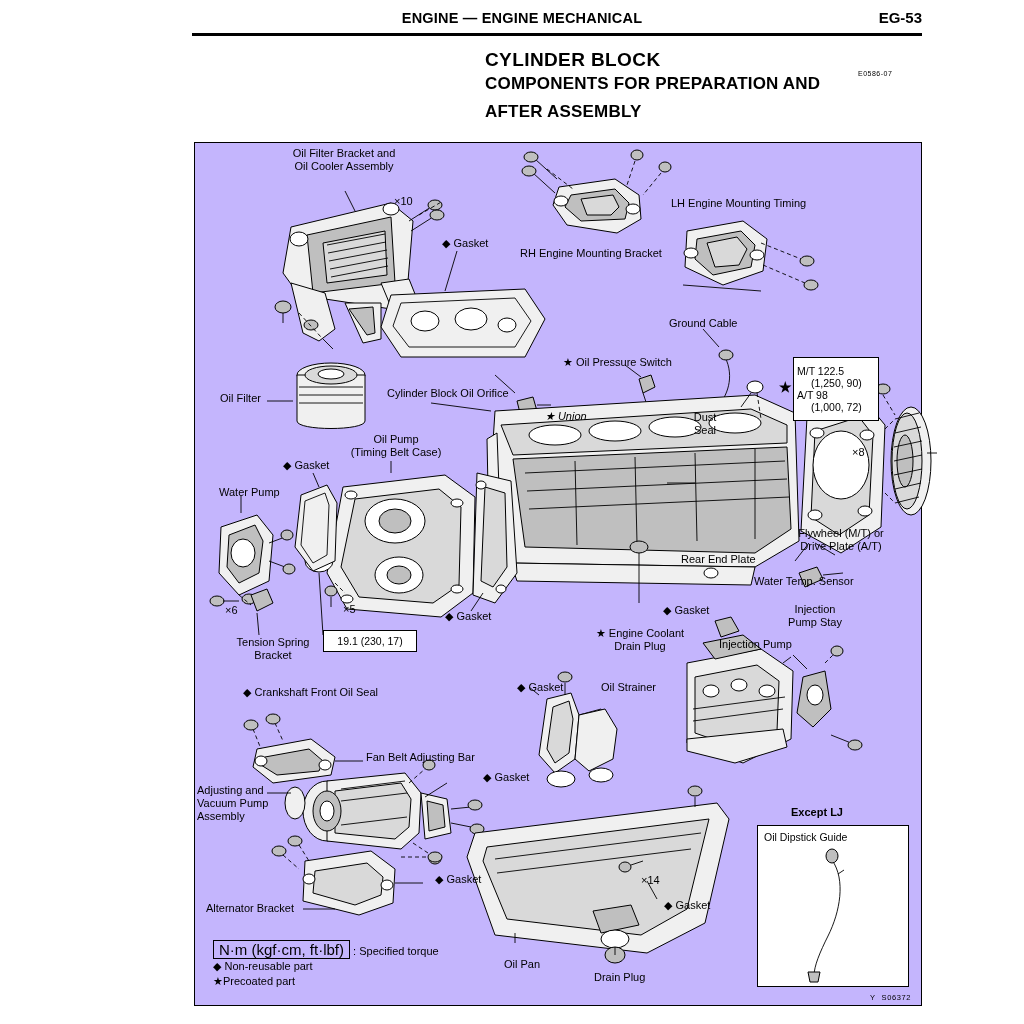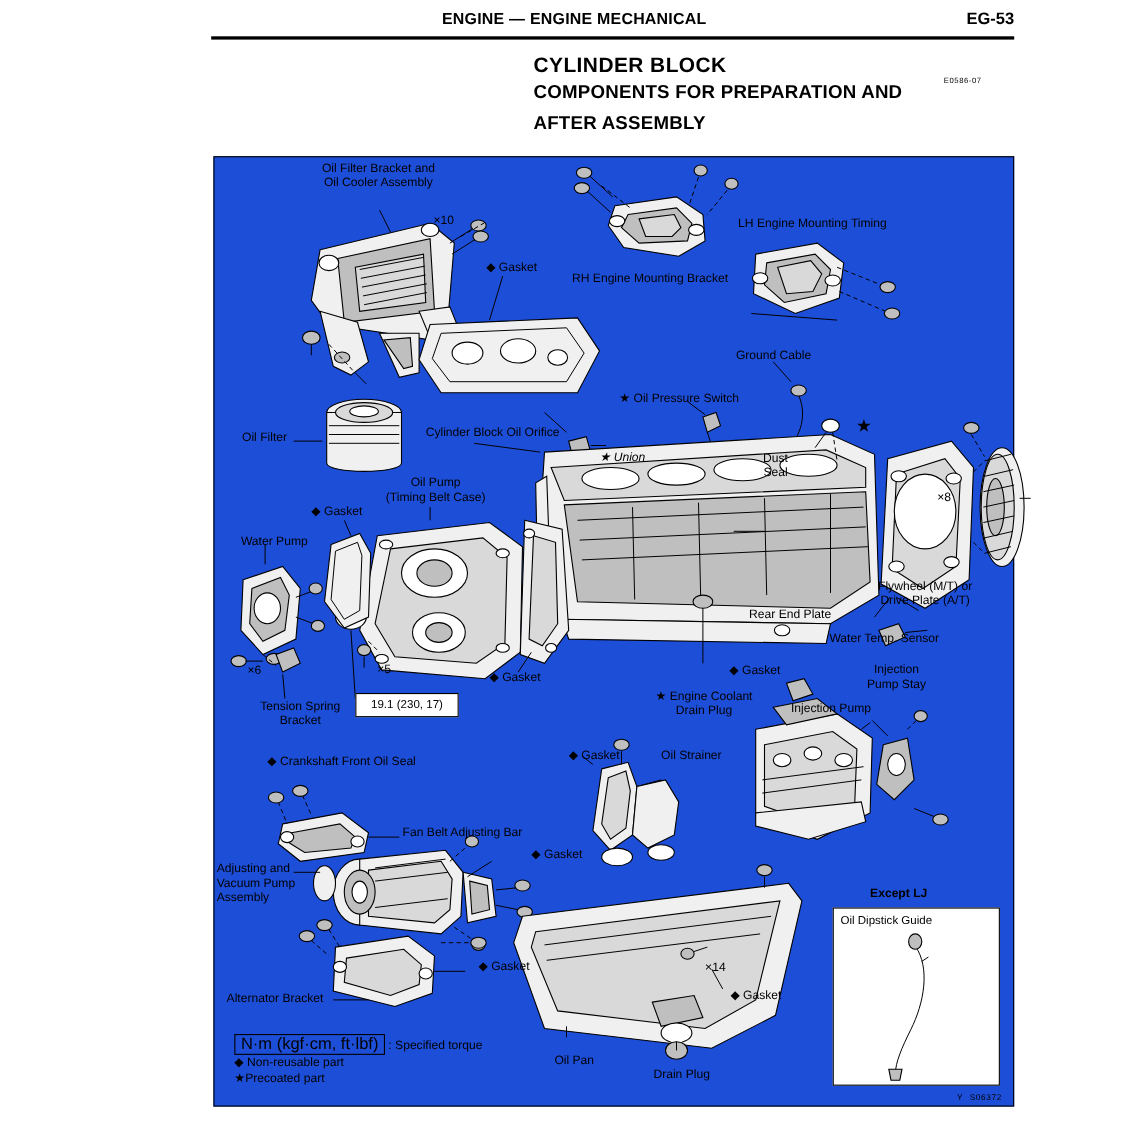--- a/index.html
+++ b/index.html
@@ -28,21 +28,21 @@
 
   
   .t1{position:absolute;left:455px;top:49px;font-weight:bold;font-size:19px;letter-spacing:.4px;}
   .t2{position:absolute;left:455px;top:74px;font-weight:bold;font-size:17px;letter-spacing:.2px;}
   .t3{position:absolute;left:455px;top:102px;font-weight:bold;font-size:17px;letter-spacing:.2px;}
   .code-tr{position:absolute;left:828px;top:70px;font-size:7px;letter-spacing:.5px;}
 
   
   .frame{
     position:absolute;left:164px;top:142px;width:726px;height:862px;
-    border:1.6px solid #000;background:#1d4ed8;
+    border:1.6px solid #000;background:#c4b5fd;
   }
   .code-br{position:absolute;right:10px;bottom:3px;font-size:7.5px;letter-spacing:.6px;color:#000;}
   .code-br .y{margin-right:6px;}
 
   
   .lbl{position:absolute;font-size:11px;line-height:13px;white-space:nowrap;}
   .lbl.b{font-weight:bold;}
   .lbl.c{text-align:center;white-space:normal;}
 
   
@@ -450,20 +450,28 @@
       <span>Vacuum Pump</span><br>
       <span>Assembly</span>
     </div>
     <div class="lbl" style="left:240px;top:730px;">◆ Gasket</div>
     <div class="lbl" style="left:11px;top:759px;">Alternator Bracket</div>
     <div class="lbl" style="left:446px;top:731px;">×14</div>
     <div class="lbl" style="left:469px;top:756px;">◆ Gasket</div>
     <div class="lbl" style="left:309px;top:815px;">Oil Pan</div>
     <div class="lbl" style="left:399px;top:828px;">Drain Plug</div>
 
+    <div class="box" style="left:598px;top:214px;width:84px;height:62px;flex-direction:column;">
+      <div style="display:flex;flex-direction:column;align-items:flex-start;width:100%;padding-left:6px;">
+        <span>M/T 122.5</span>
+        <span style="padding-left:14px;">(1,250, 90)</span>
+        <span>A/T 98</span>
+        <span style="padding-left:14px;">(1,000, 72)</span>
+      </div>
+    </div>
     <div class="lbl b" style="left:584px;top:238px;font-size:14px;">★</div>
 
     <div class="box" style="left:128px;top:487px;width:92px;height:20px;">19.1 (230, 17)</div>
 
     <div class="lj">
       <div class="lj-t">Except LJ</div>
       <div class="lj-sub">Oil Dipstick Guide</div>
       <svg viewBox="0 0 150 160" style="position:absolute;left:0;top:0;width:150px;height:160px;">
         <path class="ln" d="M74 34 C88 54 82 86 70 110 C62 126 56 140 56 150" stroke-width="2.4"></path>
         <ellipse class="mg" cx="74" cy="30" rx="6" ry="7"></ellipse>

